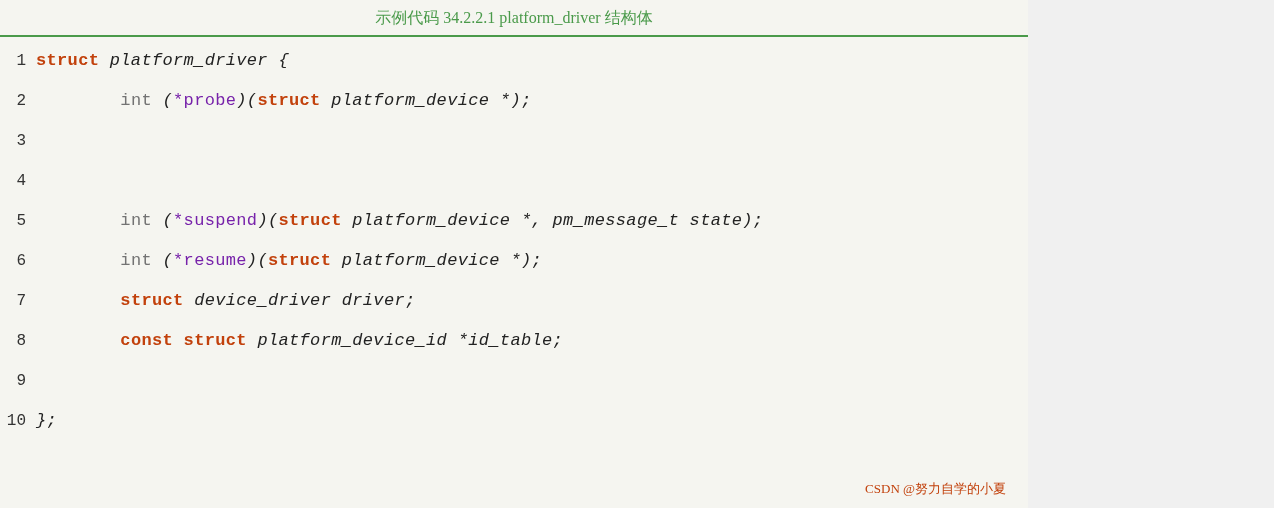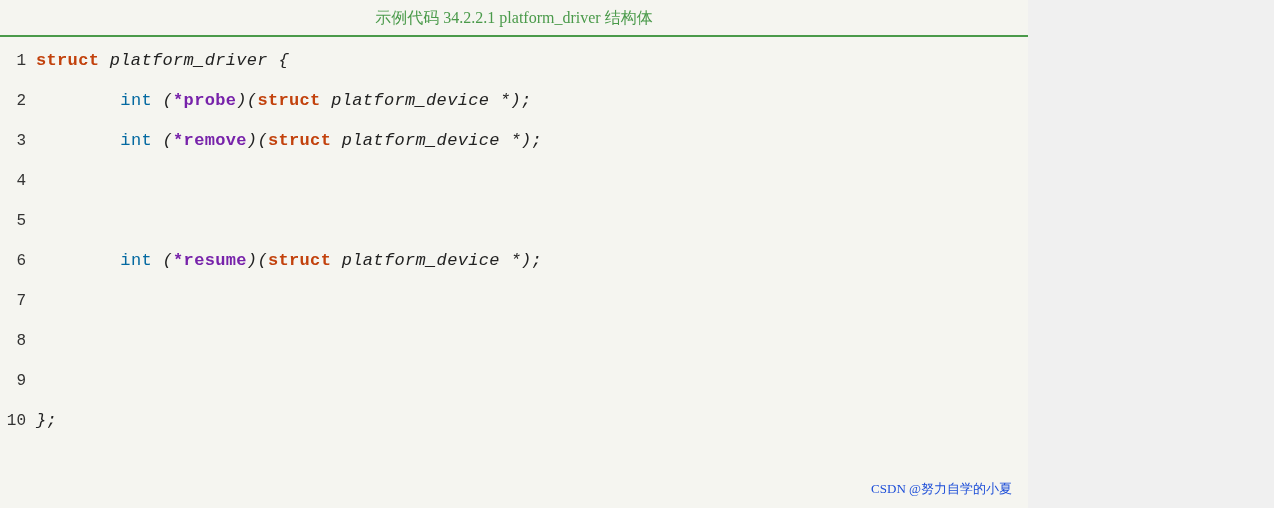--- a/index.html
+++ b/index.html
@@ -66,38 +66,38 @@
       letter-spacing: 0.02em;
     }
 
     
     .kw-blue {
       color: #c2410c;
       font-weight: bold;
     }
 
     .kw-teal {
-      color: #0369a1;
+      color: #737373;
     }
 
     .fn-purple {
       color: #7722aa;
-      font-weight: bold;
+      font-weight: normal;
     }
 
     .plain {
       color: #222;
       font-style: italic;
     }
 
     .watermark {
       position: absolute;
       bottom: 10px;
-      right: 16px;
-      color: #1d4ed8;
+      right: 22px;
+      color: #c2410c;
       font-size: 13px;
       font-family: 'SimSun', serif;
     }
   </style>
 </head>
 <body>
 
 <div class="container">
   <div class="title-bar">
     <span class="title-text">示例代码 34.2.2.1 platform_driver 结构体</span>
@@ -106,37 +106,39 @@
   <div class="code-line">
         <span class="line-number">1</span>
         <span class="code-content"><span class="kw-blue">struct</span><span class="plain"> platform_driver {</span></span>
       </div>
       <div class="code-line">
         <span class="line-number">2</span>
         <span class="code-content"><span class="plain">        </span><span class="kw-teal">int</span><span class="plain"> (</span><span class="fn-purple">*probe</span><span class="plain">)(</span><span class="kw-blue">struct</span><span class="plain"> platform_device *);</span></span>
       </div>
       <div class="code-line">
         <span class="line-number">3</span>
-        <span class="code-content"><span class="plain">        </span><span class="kw-teal">int</span><span class="plain"> (</span><span class="fn-purple">*remove</span><span class="plain">)(</span><span class="kw-blue">struct</span><span class="plain"> platform_device *);</span></span>
       </div>
       <div class="code-line">
         <span class="line-number">4</span>
       </div>
       <div class="code-line">
         <span class="line-number">5</span>
+        <span class="code-content"><span class="plain">        </span><span class="kw-teal">int</span><span class="plain"> (</span><span class="fn-purple">*suspend</span><span class="plain">)(</span><span class="kw-blue">struct</span><span class="plain"> platform_device *, pm_message_t state);</span></span>
       </div>
       <div class="code-line">
         <span class="line-number">6</span>
         <span class="code-content"><span class="plain">        </span><span class="kw-teal">int</span><span class="plain"> (</span><span class="fn-purple">*resume</span><span class="plain">)(</span><span class="kw-blue">struct</span><span class="plain"> platform_device *);</span></span>
       </div>
       <div class="code-line">
         <span class="line-number">7</span>
+        <span class="code-content"><span class="plain">        </span><span class="kw-blue">struct</span><span class="plain"> device_driver driver;</span></span>
       </div>
       <div class="code-line">
         <span class="line-number">8</span>
+        <span class="code-content"><span class="plain">        </span><span class="kw-blue">const</span><span class="plain"> </span><span class="kw-blue">struct</span><span class="plain"> platform_device_id *id_table;</span></span>
       </div>
       <div class="code-line">
         <span class="line-number">9</span>
       </div>
       <div class="code-line">
         <span class="line-number">10</span>
         <span class="code-content"><span class="plain">};</span></span>
       </div>
     </div>
   <div class="watermark">CSDN @努力自学的小夏</div>

